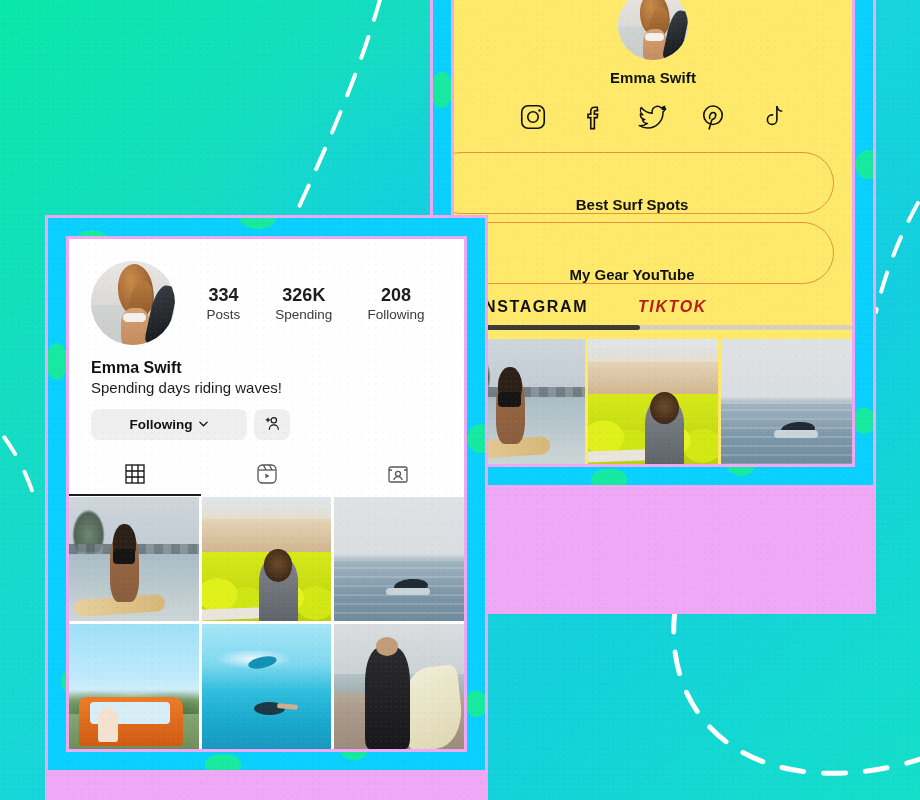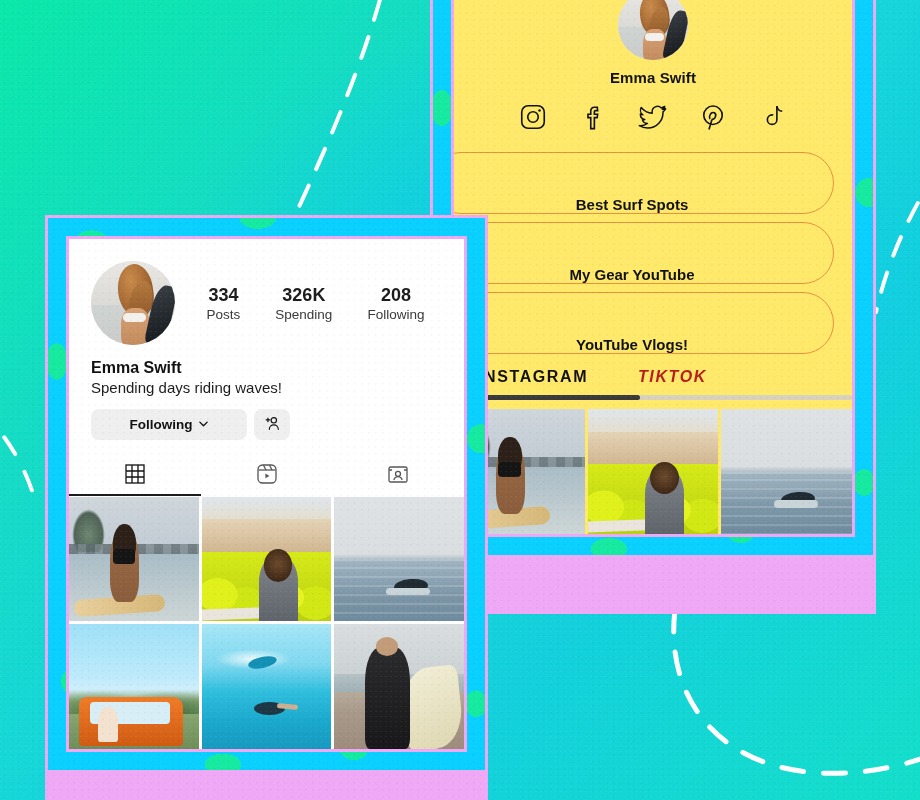--- a/index.html
+++ b/index.html
@@ -364,23 +364,20 @@
               </span>
             </div>
 
             <div class="links-wrap">
               <div class="link-btn">
                 <span>Best Surf Spots</span>
               </div>
               <div class="link-btn">
                 <span>My Gear YouTube</span>
               </div>
-              <div class="link-btn">
-                <span>YouTube Vlogs!</span>
-              </div>
             </div>
 
             <div class="platform-tabs">
               <div class="ptab active">INSTAGRAM</div>
               <div class="ptab muted">TIKTOK</div>
             </div>
 
             <div class="scrollbar">
               <div class="thumb" style="width:46%"></div>
             </div>

